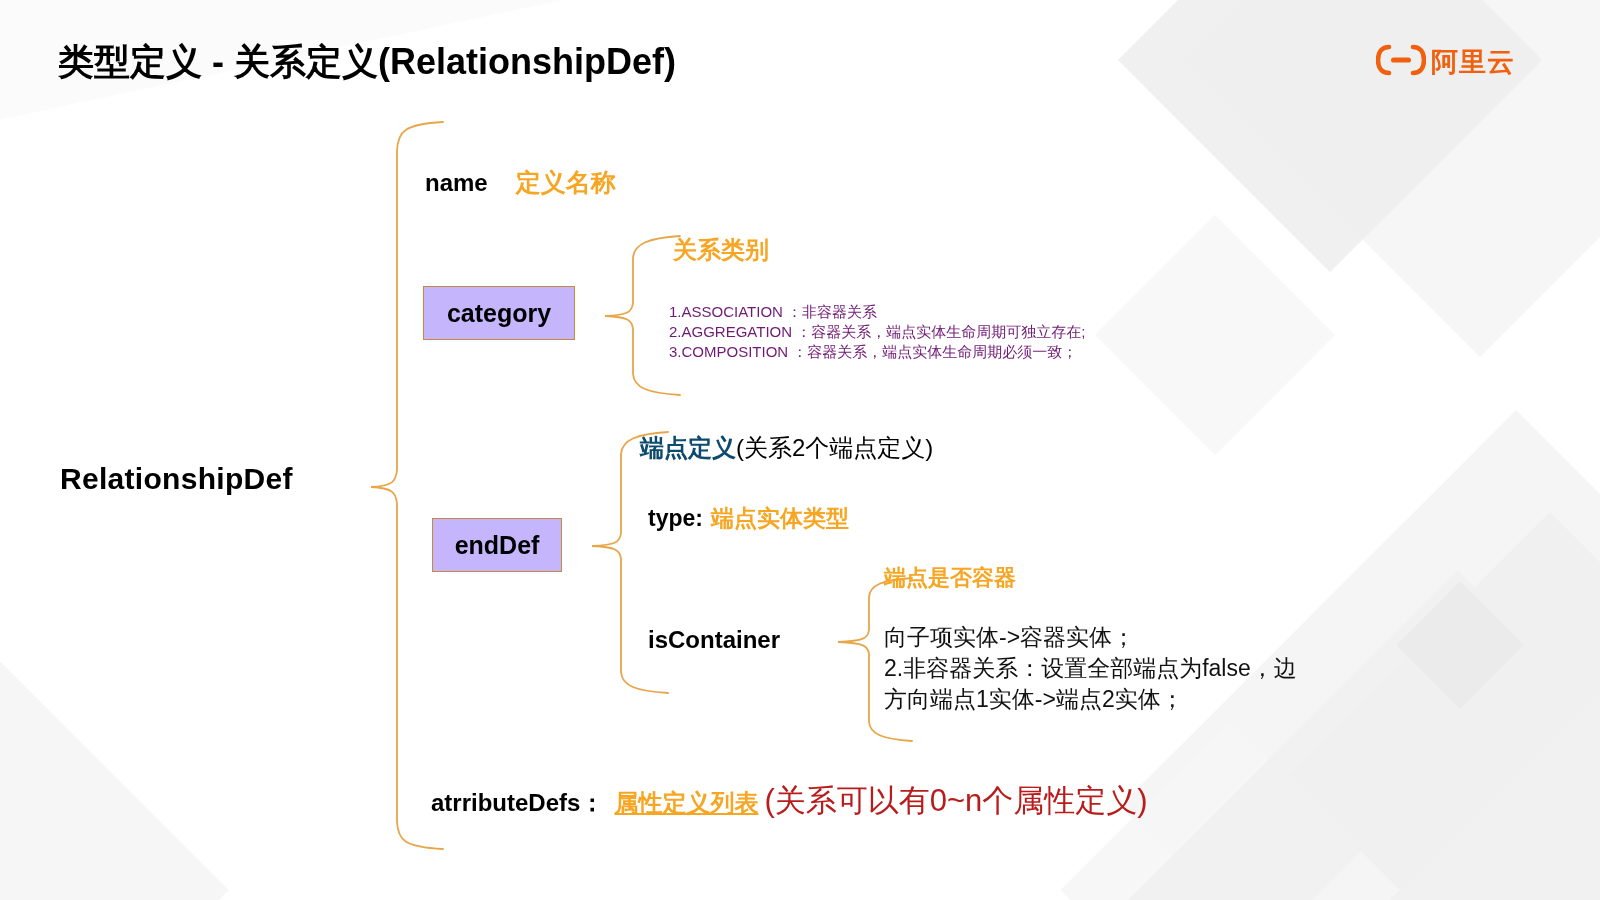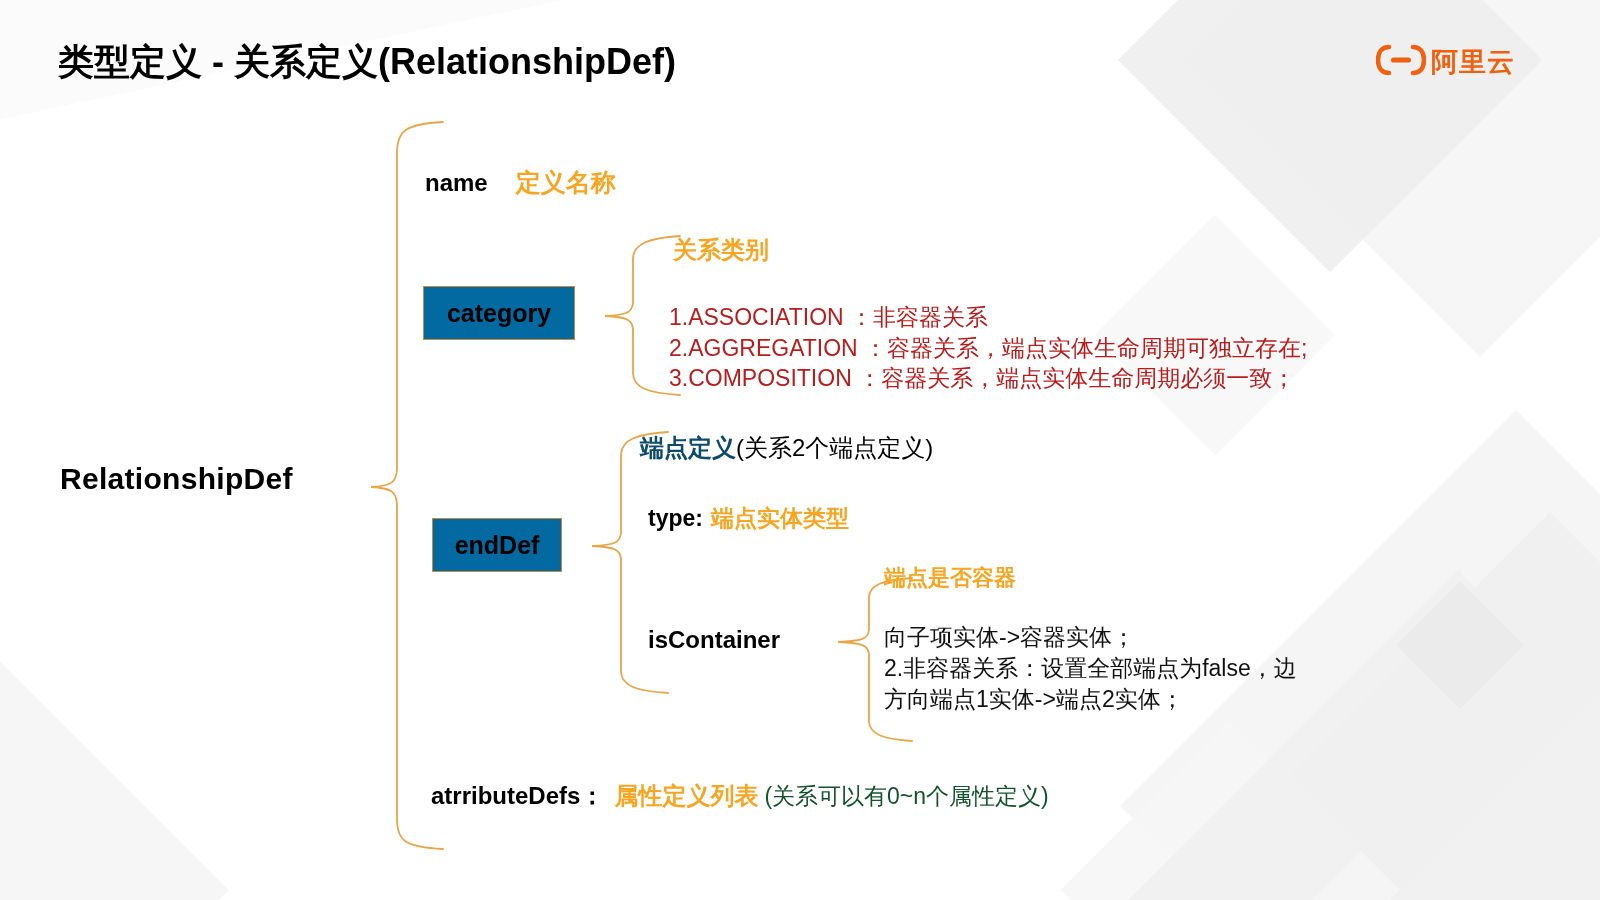--- a/index.html
+++ b/index.html
@@ -50,30 +50,30 @@
   #root-label{
     left:60px;top:462px;font-size:30px;font-weight:bold;color:#000;
     letter-spacing:.3px;
   }
 
   #name-row{left:425px;top:166px;font-size:24px;}
   #name-row .k{font-weight:bold;color:#000;}
   #name-row .v{font-weight:bold;color:#F6A623;margin-left:28px;font-size:25px;}
 
   .box{
-    position:absolute;border:1.5px solid #C68A3B;background:#0369a1;
+    position:absolute;border:1.5px solid #C68A3B;background:#c4b5fd;
     display:flex;align-items:center;justify-content:center;
     font-weight:bold;color:#000;z-index:6;
   }
   #category-box{left:423px;top:286px;width:150px;height:52px;font-size:25px;}
   #enddef-box{left:432px;top:518px;width:128px;height:52px;font-size:25px;}
 
   #category-title{left:673px;top:234px;font-size:24px;font-weight:bold;color:#F6A623;}
   #category-list{
-    left:669px;top:302px;font-size:23px;color:#b91c1c;line-height:1.33;
+    left:669px;top:302px;font-size:15px;color:#701a75;line-height:1.33;
     font-weight:400;
   }
   #category-list div{white-space:nowrap;}
 
   #enddef-title{left:640px;top:432px;font-size:24px;color:#000;font-weight:400;}
   #enddef-title .hl{color:#0c4a6e;font-weight:bold;}
 
   #type-row{left:648px;top:503px;font-size:23px;}
   #type-row .k{font-weight:bold;color:#000;}
   #type-row .v{font-weight:bold;color:#F6A623;margin-left:8px;}
@@ -81,22 +81,22 @@
   #iscontainer-key{left:648px;top:626px;font-size:24px;font-weight:bold;color:#000;}
   #iscontainer-title{left:884px;top:563px;font-size:22px;font-weight:bold;color:#F6A623;}
   #iscontainer-list{
     left:884px;top:622px;font-size:23px;color:#111;line-height:1.35;font-weight:400;
     width:500px;
   }
   #iscontainer-list div{white-space:nowrap;}
 
   #attr-row{left:431px;top:780px;font-size:24px;}
   #attr-row .k{font-weight:bold;color:#000;}
-  #attr-row .v{font-weight:bold;color:#F6A623;margin:0 6px 1px 10px;}
-  #attr-row .note{font-weight:400;color:#14532d;font-size:23px;}
+  #attr-row .v{font-weight:bold;color:#F6A623;margin:0 6px 1px 10px;text-decoration:underline;}
+  #attr-row .note{font-weight:400;color:#b91c1c;font-size:31px;}
 </style>
 </head>
 <body>
 
 <div id="bg">
   <div class="shape s1"></div>
   <div class="shape s2"></div>
   <div class="shape s3"></div>
   <div class="shape s4"></div>
   <div class="shape s5"></div>

